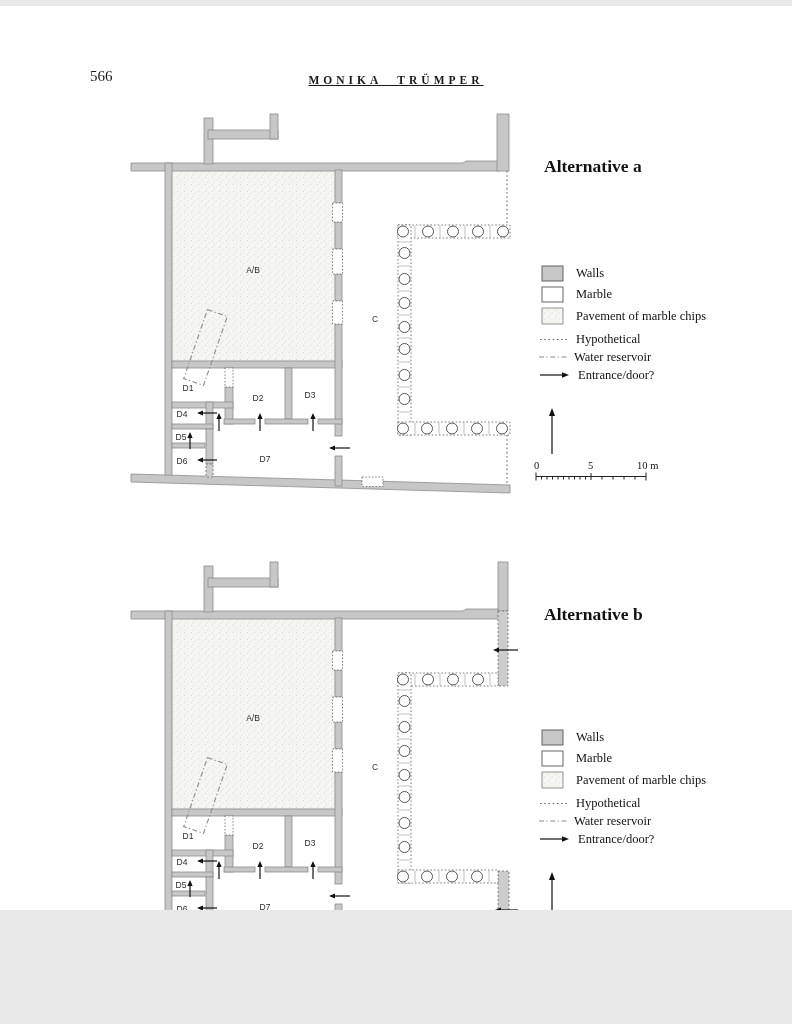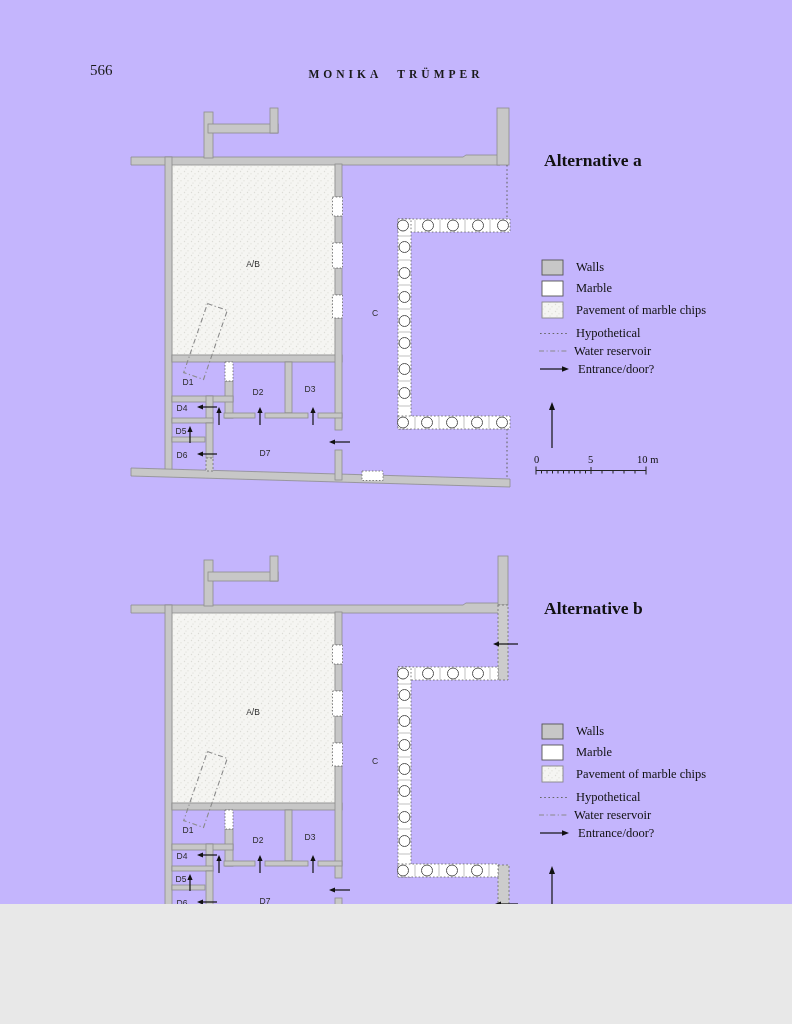--- a/index.html
+++ b/index.html
@@ -1,20 +1,20 @@
 <!DOCTYPE html>
 <html><head>
 <meta charset="utf-8">
 <style>
   html,body{margin:0;padding:0;background:#e8e8e8;}
-  .page{position:relative;width:792px;height:904px;background:#c4b5fd;margin:0 auto;overflow:hidden;
+  .page{position:relative;width:792px;height:904px;background:#ffffff;margin:6px auto;overflow:hidden;
         font-family:"Liberation Serif",serif;}
   .page-num{position:absolute;left:90px;top:62px;font:15px "Liberation Serif",serif;color:#1a1a1a;}
   .running-head{position:absolute;left:0;right:0;top:68px;text-align:center;
-        font:11.5px "Liberation Serif",serif;font-weight:600;letter-spacing:4px;word-spacing:9px;color:#1a1a1a;}
+        font:11.5px "Liberation Serif",serif;font-weight:600;letter-spacing:4px;word-spacing:9px;color:#1a1a1a;text-decoration:underline;}
   .figure{position:absolute;left:120px;width:600px;height:420px;}
   .fig-a{top:100px;}
   .fig-b{top:548px;}
   svg{display:block;}
   .room-label{font:8.5px "Liberation Sans",sans-serif;fill:#2b2b2b;text-anchor:middle;}
   .legend-label{font:12.5px "Liberation Serif",serif;fill:#111;}
   .fig-title{font:17.5px "Liberation Serif",serif;font-weight:bold;fill:#111;}
   .scale-num{font:10.5px "Liberation Serif",serif;fill:#111;}
   .wall{fill:#c7c7c7;stroke:#8d8d8d;stroke-width:0.8;}
   .wall-hyp{fill:#cccccc;stroke:#777;stroke-width:0.9;stroke-dasharray:2 2;}

